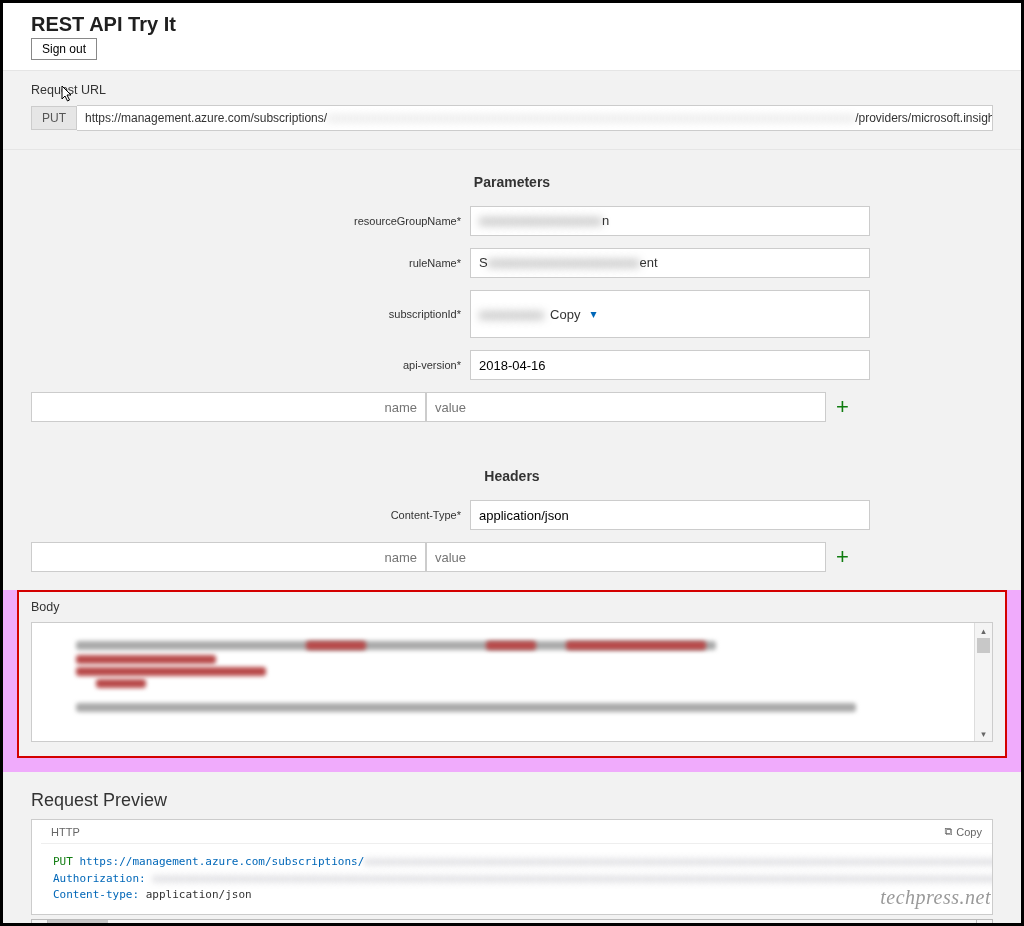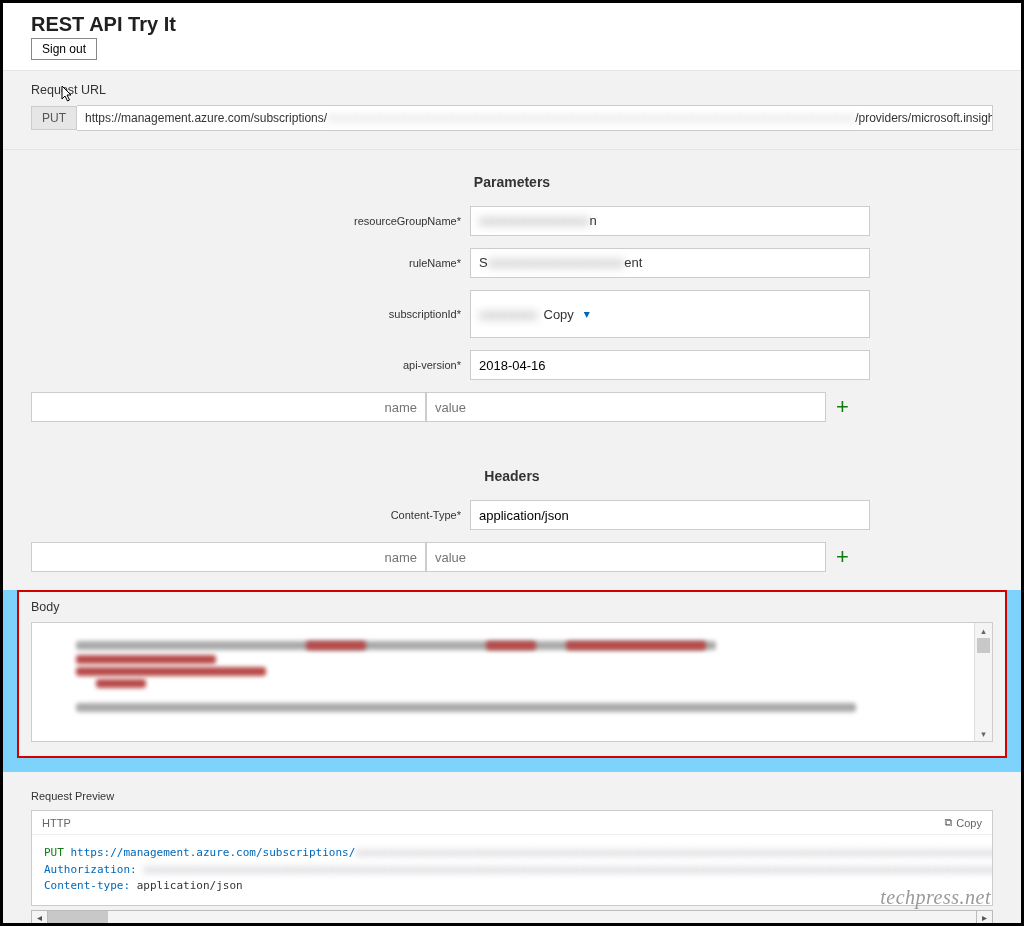--- a/index.html
+++ b/index.html
@@ -122,20 +122,21 @@
   }
   .chev {
     color: #0067b8;
     font-size: 12px;
     margin-left: 4px;
   }
   .blur-text {
     color: transparent;
     text-shadow: 0 0 8px rgba(0,0,0,0.5);
     user-select: none;
+    font-weight: bold;
   }
   .add-row {
     display: flex;
     align-items: center;
     width: 100%;
     margin-top: 10px;
   }
   .add-row input {
     border: 1px solid #ccc;
     background: #fff;
@@ -153,21 +154,21 @@
     color: #14532d;
   }
   .plus {
     color: #107c10;
     font-size: 22px;
     font-weight: 300;
     cursor: pointer;
     margin-left: 10px;
   }
   .body-section {
-    background: #7dd3fc;
+    background: #f0abfc;
     padding: 0 14px 14px 14px;
   }
   .body-highlight {
     border: 2px solid #d40000;
     background: #f2f2f2;
     padding: 8px 12px 14px 12px;
   }
   .body-highlight .sec-label { margin-bottom: 8px; }
   .body-area-wrap {
     position: relative;
@@ -208,20 +209,21 @@
   .scroll-y .thumb { height: 15px; background: #c8c8c8; margin: 0 2px; }
   .scroll-y .track { flex: 1; }
   .preview-section {
     background: #f2f2f2;
     padding: 18px 28px 12px 28px;
   }
   .preview-box {
     border: 1px solid #ccc;
     background: #fff;
     margin-top: 8px;
+    padding-left: 9px;
   }
   .preview-head {
     display: flex;
     justify-content: space-between;
     align-items: center;
     padding: 5px 10px;
     border-bottom: 1px solid #eee;
     font-size: 11px;
     color: #666;
   }
@@ -372,21 +374,21 @@
         <div class="arrow">▴</div>
         <div class="thumb"></div>
         <div class="track"></div>
         <div class="arrow">▾</div>
       </div>
     </div>
   </div>
 </div>
 
 <div class="preview-section">
-  <div class="sec-label" style="font-size:11px;">Request Preview</div>
+  <div class="sec-label" style="font-size:18px;">Request Preview</div>
   <div class="preview-box">
     <div class="preview-head">
       <span>HTTP</span>
       <span class="copy-btn">
         <span>⧉</span>
         <span>Copy</span>
       </span>
     </div>
     <div class="preview-body">
       <div>

